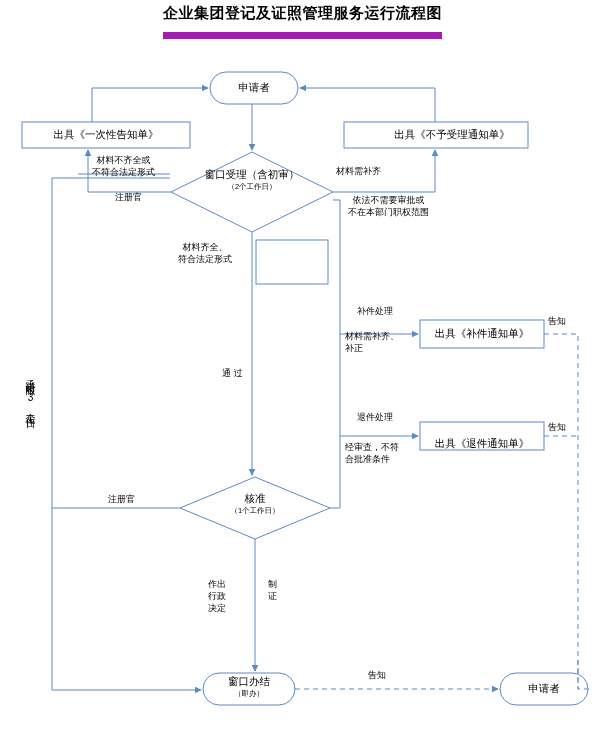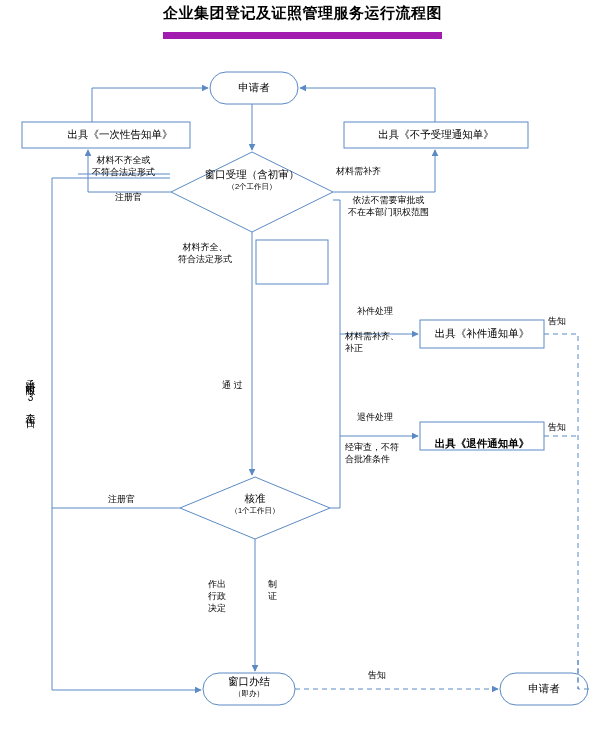--- a/index.html
+++ b/index.html
@@ -150,39 +150,39 @@
       <path d="M 578 668 L 578 689 L 590 689"></path>
       <path d="M 295 689 L 498 689" marker-end="url(#arrd)"></path>
       <path d="M 578 660 L 578 689"></path>
     </g>
   </svg>
 
   <div class="node main-t" style="left:210px; top:72px; width:88px; height:32px;">
     <span>申请者</span>
   </div>
 
-  <div class="node main-t" style="left:36px; top:122px; width:168px; height:26px;">
+  <div class="node main-t" style="left:22px; top:122px; width:168px; height:26px;">
     <span>出具《一次性告知单》</span>
   </div>
 
-  <div class="node main-t" style="left:344px; top:122px; width:184px; height:26px;">
+  <div class="node main-t" style="left:360px; top:122px; width:184px; height:26px;">
     <span>出具《不予受理通知单》</span>
   </div>
 
   <div class="diamond-text" style="left:192px; top:168px; width:120px; height:48px;">
     <span class="main-t" style="white-space:pre-line;">窗口受理（含初审）</span>
     <span class="sub">（2个工作日）</span>
   </div>
 
 
   <div class="node main-t" style="left:420px; top:320px; width:124px; height:28px;">
     <span>出具《补件通知单》</span>
   </div>
 
-  <div class="node main-t" style="left:420px; top:422px; width:124px; height:44px;font-weight:bold;">
+  <div class="node main-t" style="left:420px; top:422px; width:124px; height:44px;">
     <span>出具《退件通知单》</span>
   </div>
 
   <div class="diamond-text" style="left:200px; top:492px; width:110px; height:34px;">
     <span class="main-t">核准</span>
     <span class="sub">（1个工作日）</span>
   </div>
 
   <div class="diamond-text" style="left:203px; top:675px; width:92px; height:28px;">
     <span class="main-t">窗口办结</span>
@@ -194,21 +194,21 @@
   </div>
 
   <div class="lbl" style="left:92px; top:155px; text-align:center;">材料不齐全或
 不符合法定形式</div>
   <div class="lbl" style="left:115px; top:192px;">注册官</div>
   <div class="lbl" style="left:336px; top:166px;">材料需补齐</div>
   <div class="lbl" style="left:348px; top:195px; text-align:center;">依法不需要审批或
 不在本部门职权范围</div>
   <div class="lbl" style="left:178px; top:242px; text-align:center;">材料齐全、
 符合法定形式</div>
-  <div class="lbl" style="left:222px; top:380px;">通 过</div>
+  <div class="lbl" style="left:222px; top:368px;">通 过</div>
   <div class="lbl" style="left:357px; top:306px;">补件处理</div>
   <div class="lbl" style="left:345px; top:331px;">材料需补齐、
 补正</div>
   <div class="lbl" style="left:548px; top:316px;">告知</div>
   <div class="lbl" style="left:357px; top:412px;">退件处理</div>
   <div class="lbl" style="left:345px; top:442px;">经审查，不符
 合批准条件</div>
   <div class="lbl" style="left:548px; top:422px;">告知</div>
   <div class="lbl" style="left:108px; top:494px;">注册官</div>
   <div class="lbl" style="left:208px; top:578px; text-align:center; line-height:1.35;">作出

